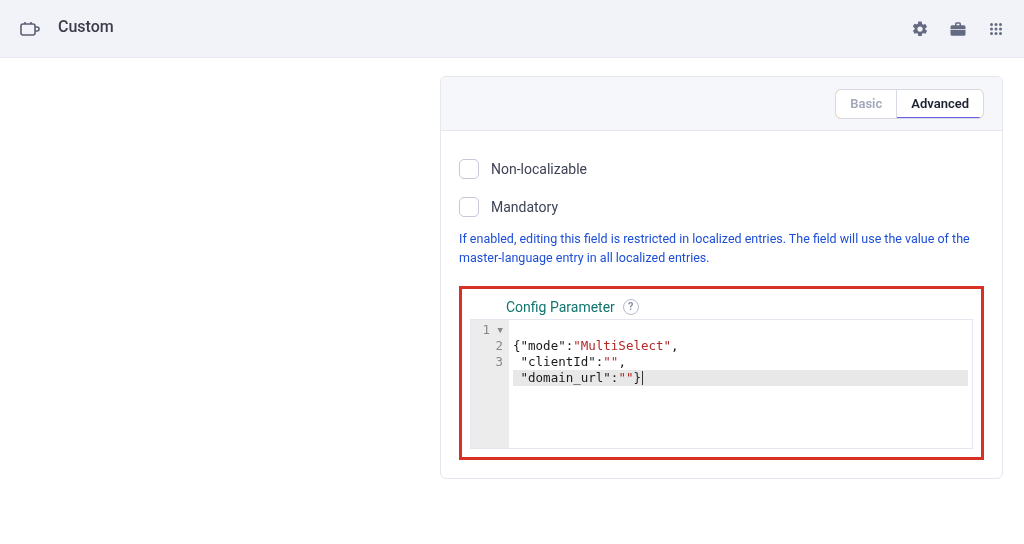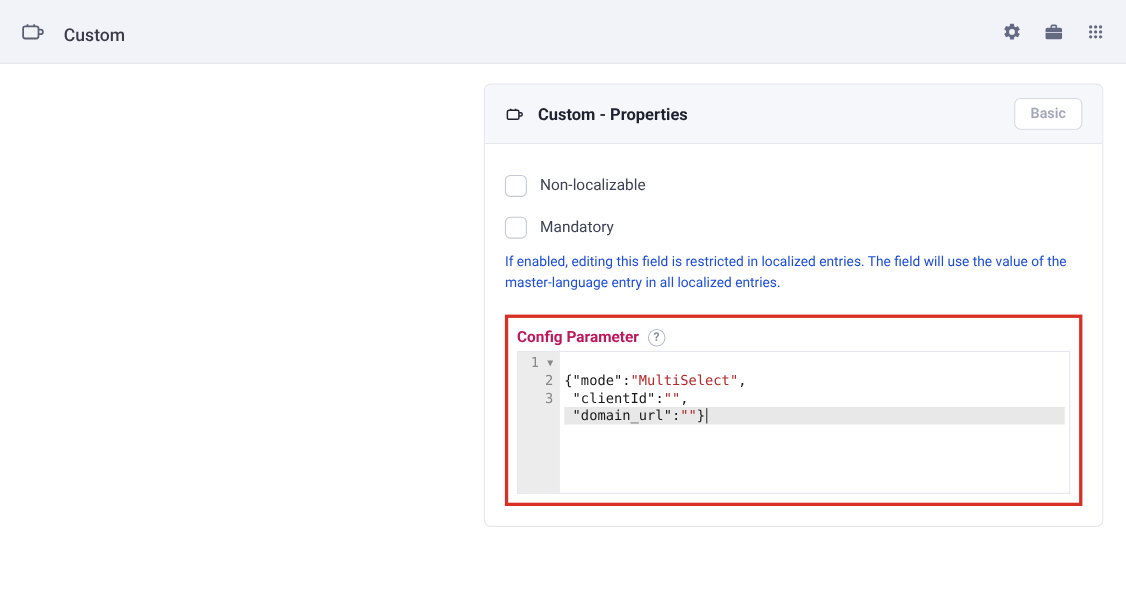--- a/index.html
+++ b/index.html
@@ -14,21 +14,21 @@
 
     
     .topbar {
       height: 58px;
       background: #f2f3f8;
       display: flex;
       align-items: center;
       padding: 0 18px;
       border-bottom: 1px solid #e5e6ee;
     }
-    .topbar .left { display: flex; align-items: flex-end; gap: 16px; }
+    .topbar .left { display: flex; align-items: flex-start; gap: 16px; }
     .topbar .plugin-icon {
       width: 24px; height: 24px;
       position: relative;
       display: inline-block;
     }
     .topbar .title {
       font-size: 16px;
       color: #3a3c4a;
       font-weight: 500;
     }
@@ -133,21 +133,21 @@
       line-height: 1.55;
       margin-top: -6px;
       margin-bottom: 18px;
     }
 
     .highlight-box {
       border: 3px solid #d93025;
       padding: 10px 8px 8px 8px;
     }
     .cp-row { display: flex; align-items: center; gap: 8px; margin-bottom: 4px;}
-    .cp-label { font-size: 14px; font-weight: 700; color: #be185d;}
+    .cp-label { font-size: 14px; font-weight: 400; color: #0f766e; margin-left: 36px;}
     .help-badge {
       width: 16px; height: 16px;
       border:1.5px solid #b7bbcc;
       color:#8b90a5;
       border-radius:50%;
       display:flex; align-items:center; justify-content:center;
       font-size:11px; font-weight:700;
       cursor: pointer;
     }
 
@@ -223,33 +223,23 @@
         </svg>
     </span>
   </div>
 </div>
 
 <div class="main">
   <div class="left-pane"></div>
   <div class="panel-wrap">
     <div class="panel">
       <div class="panel-header">
-        <div class="ph-left">
-          <span>
-            <svg width="18" height="18" viewBox="0 0 24 24" fill="none" stroke="#1e2130" stroke-width="1.8">
-              <rect x="3" y="7" width="14" height="11" rx="2"></rect>
-              <path d="M17 10 h2 a2 2 0 0 1 2 2 v0 a2 2 0 0 1 -2 2 h-2"></path>
-              <path d="M7 7 V5"></path>
-                <path d="M13 7 V5"></path>
-            </svg>
-          </span>
-          <span class="panel-title">Custom - Properties</span>
-        </div>
         <div class="segmented">
           <div class="seg-btn inactive">Basic</div>
+          <div class="seg-btn active">Advanced</div>
         </div>
       </div>
 
       <div class="panel-body">
 
         <div class="opt-row">
           <div class="checkbox"></div>
           <div class="opt-label">Non-localizable</div>
         </div>
 

